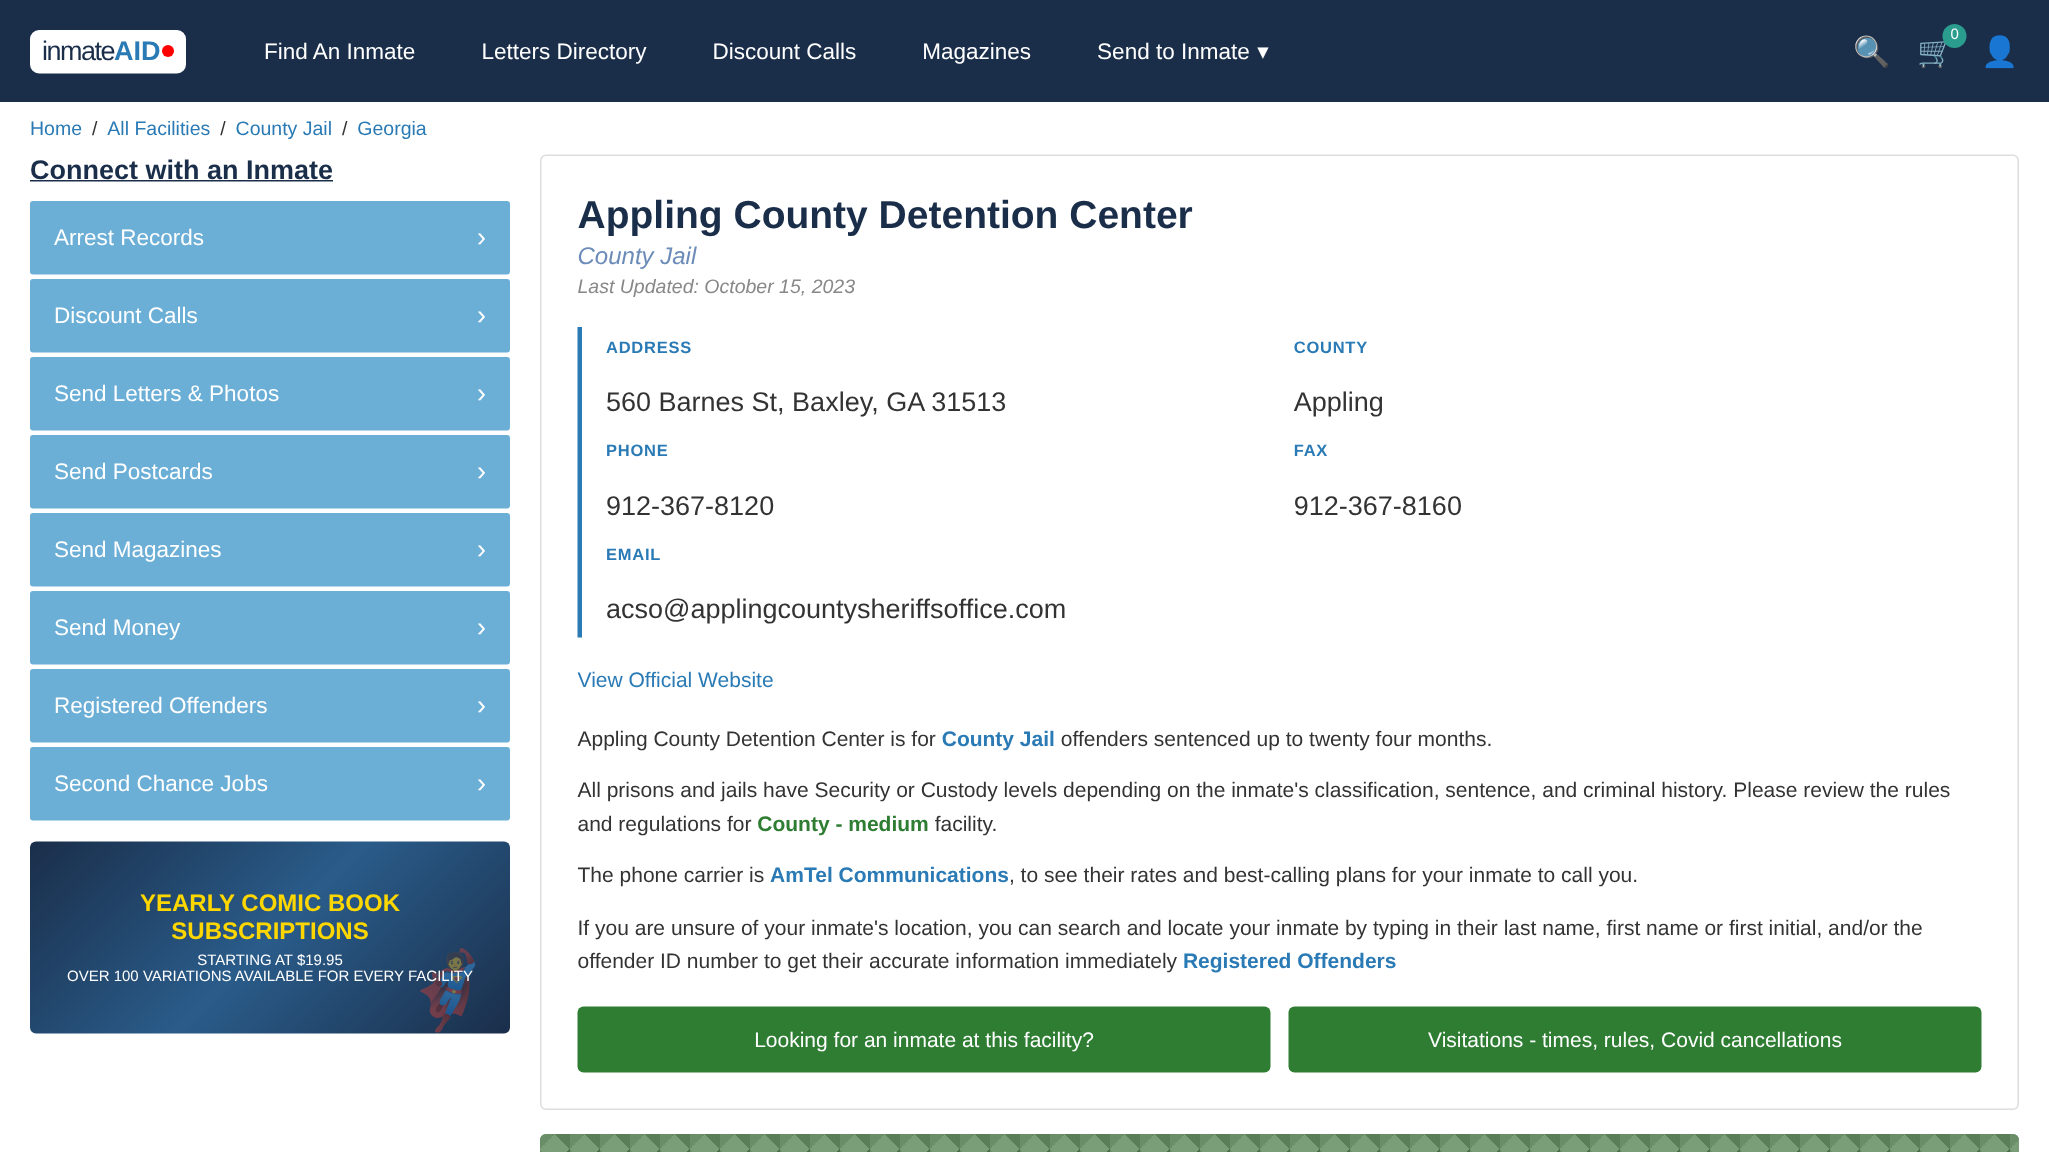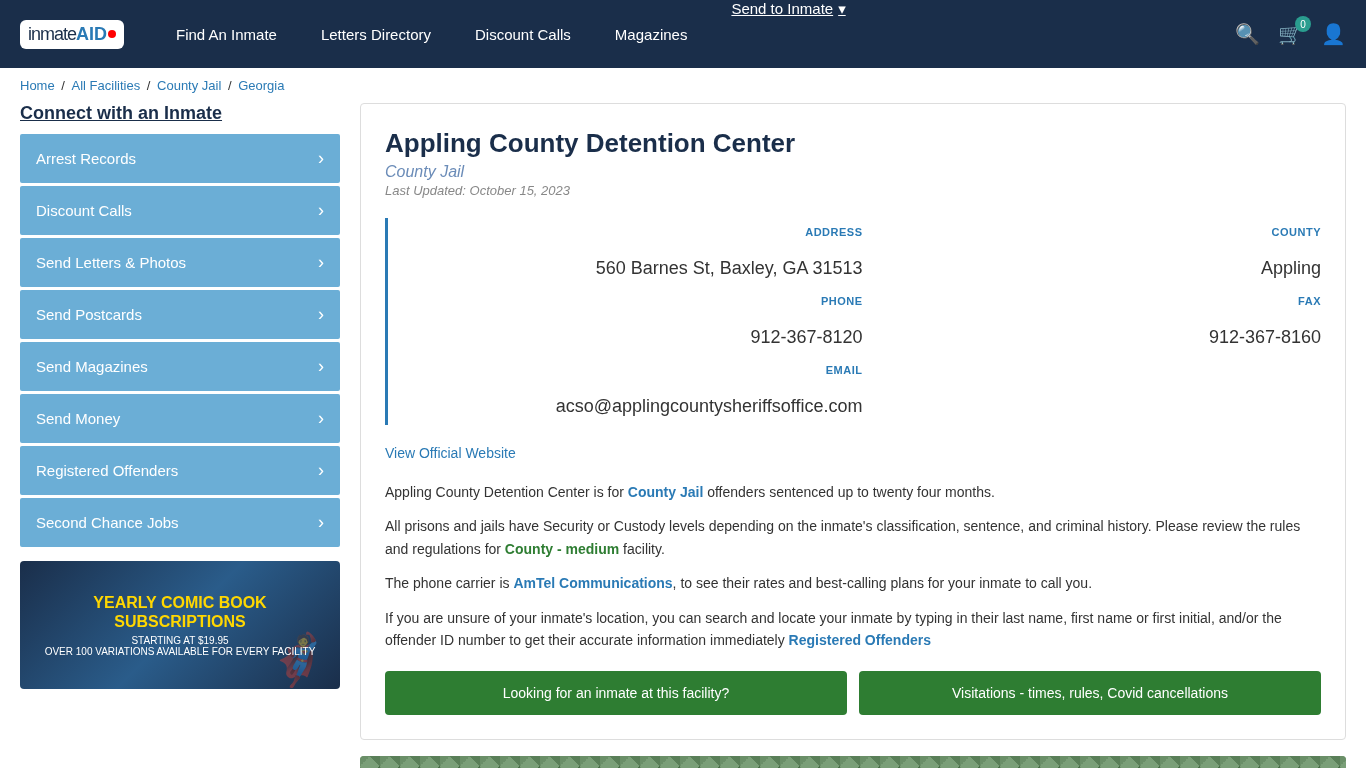--- a/index.html
+++ b/index.html
@@ -87,25 +87,24 @@
       display: flex;
       align-items: center;
       justify-content: center;
     }
     .send-to-inmate-btn {
       color: #fff;
       font-size: 15px;
       padding: 0 22px;
       height: 68px;
       display: flex;
-      align-items: flex-start;
+      align-items: center;
       cursor: pointer;
       white-space: nowrap;
       gap: 5px;
-      text-decoration: underline;
     }
 
     
     .breadcrumb {
       padding: 10px 20px;
       font-size: 13px;
     }
     .breadcrumb a {
       color: #2a7ab5;
       text-decoration: none;
@@ -212,21 +211,20 @@
       font-style: italic;
       margin-bottom: 20px;
     }
     .facility-details {
       display: grid;
       grid-template-columns: 1fr 1fr;
       gap: 0;
       border-left: 3px solid #2a7ab5;
       padding-left: 16px;
       margin-bottom: 20px;
-      text-align: right;
     }
     .detail-group {
       padding: 8px 0;
     }
     .detail-label {
       font-size: 11px;
       font-weight: bold;
       color: #2a7ab5;
       text-transform: uppercase;
       letter-spacing: 0.5px;

